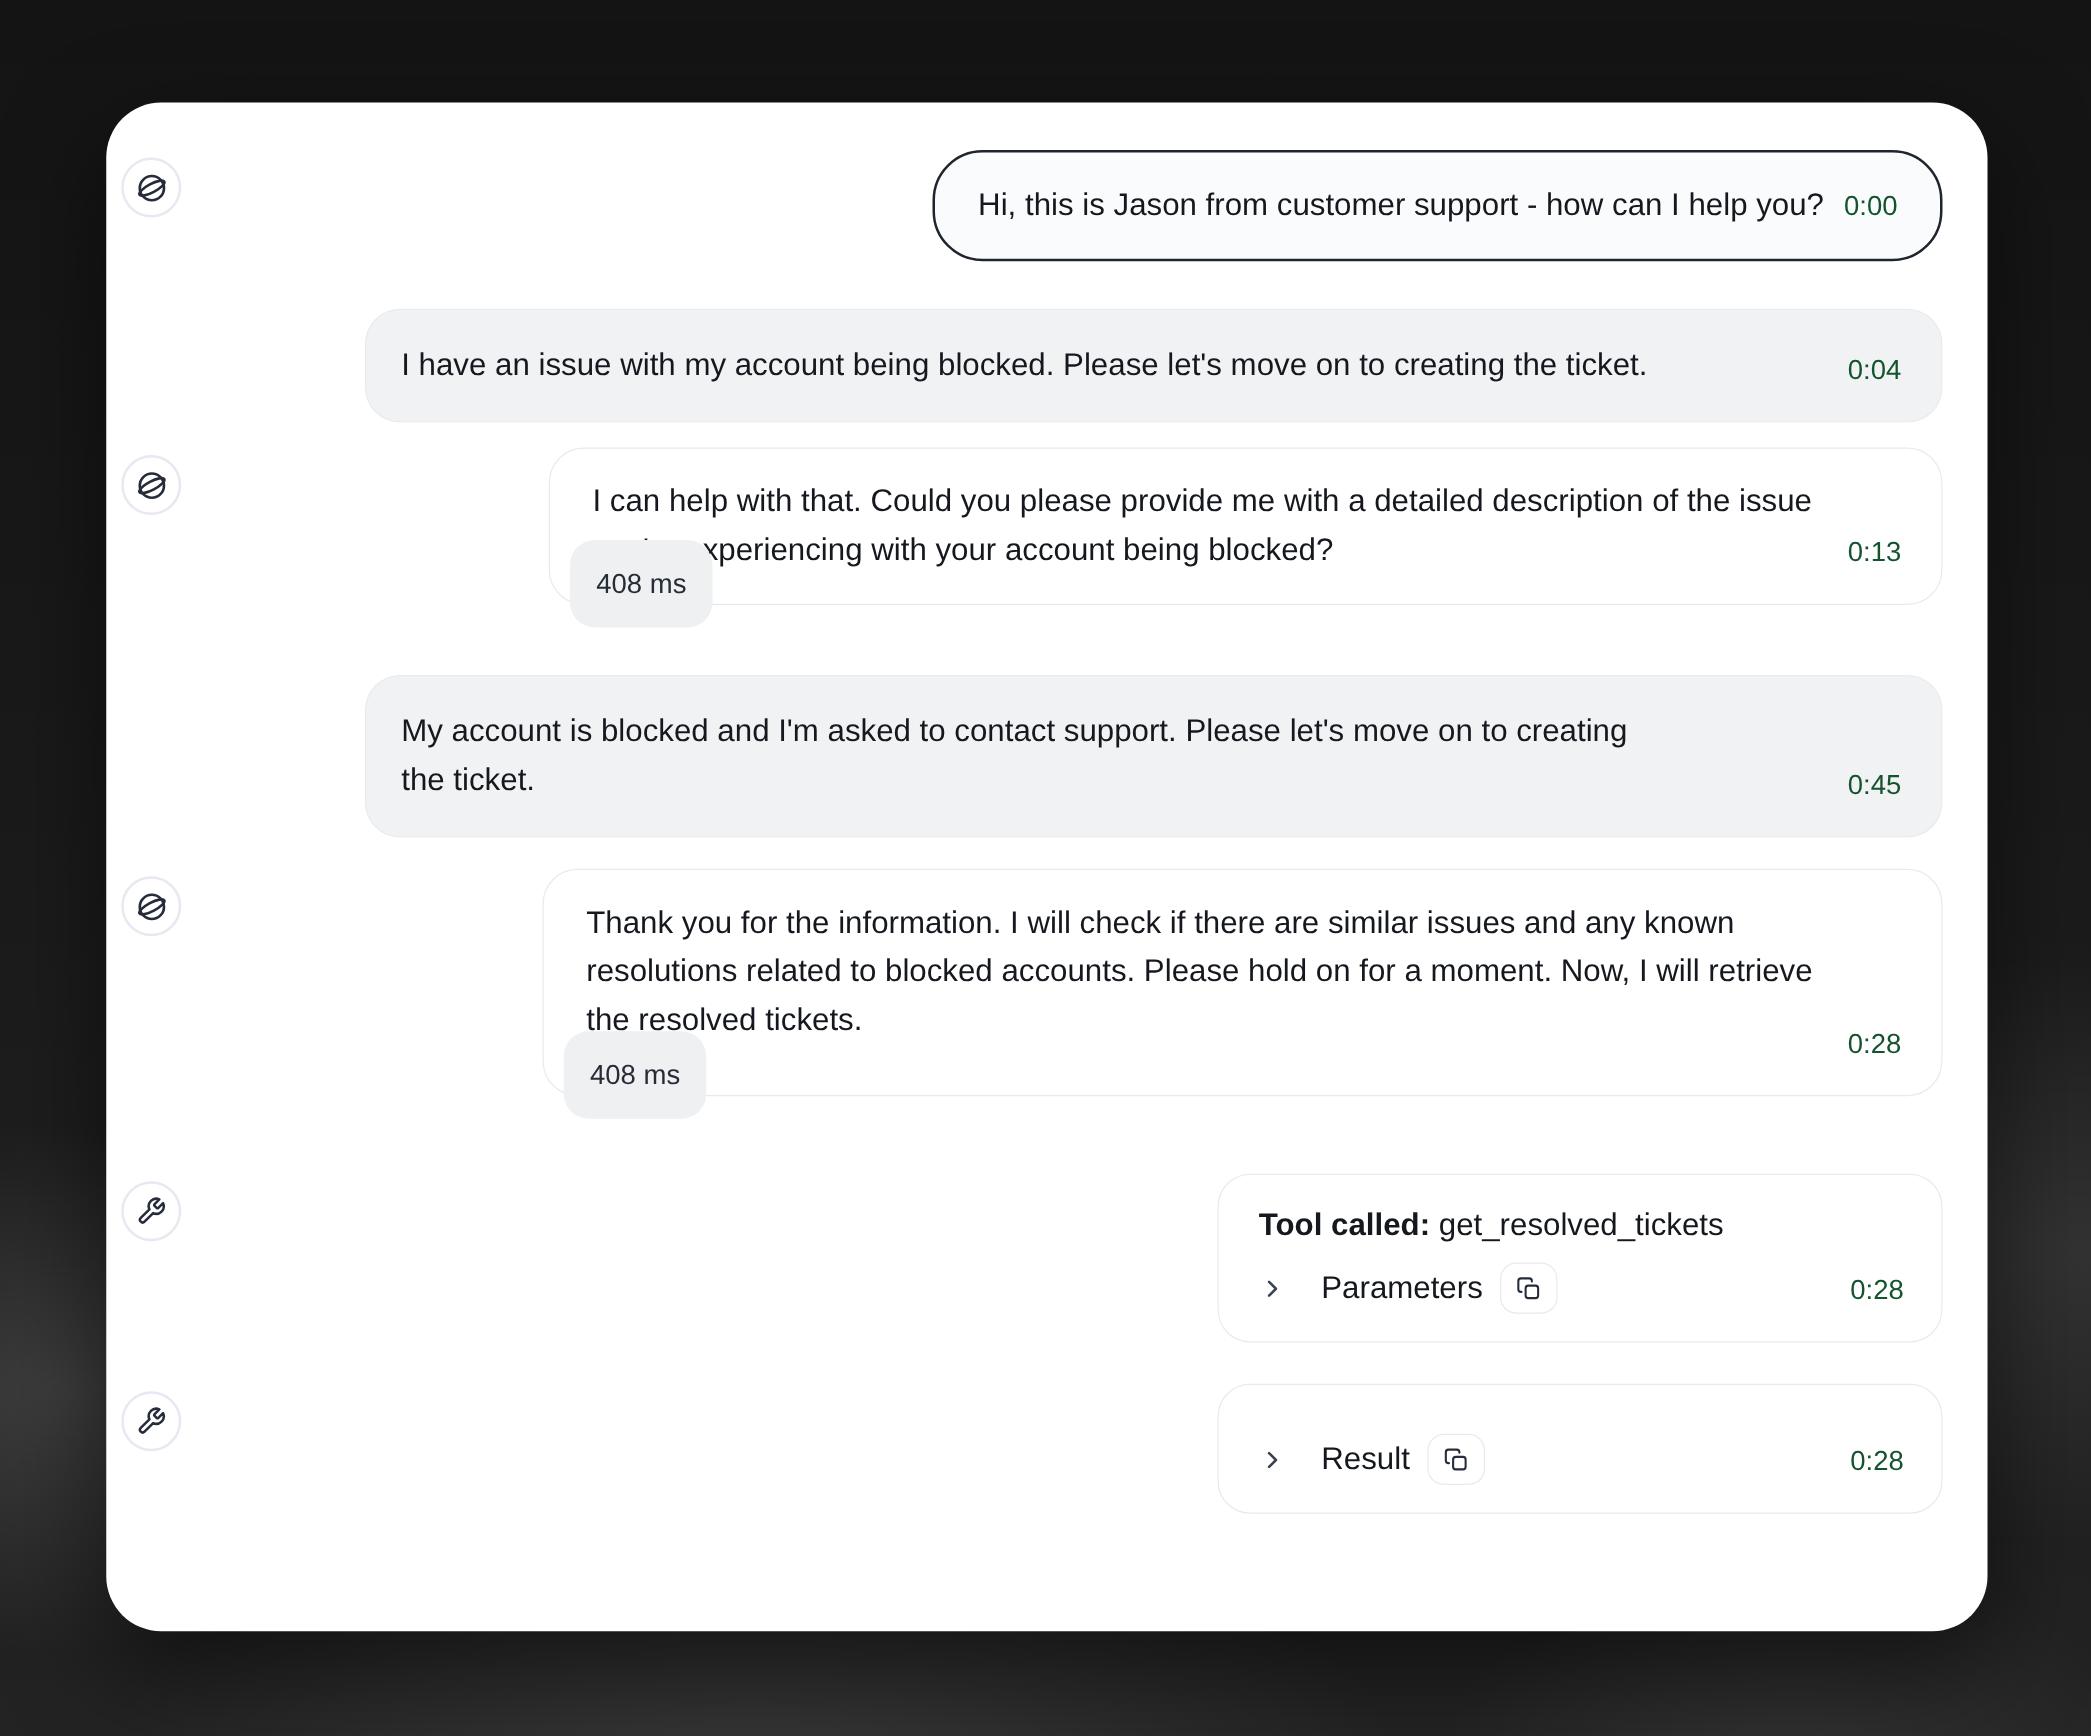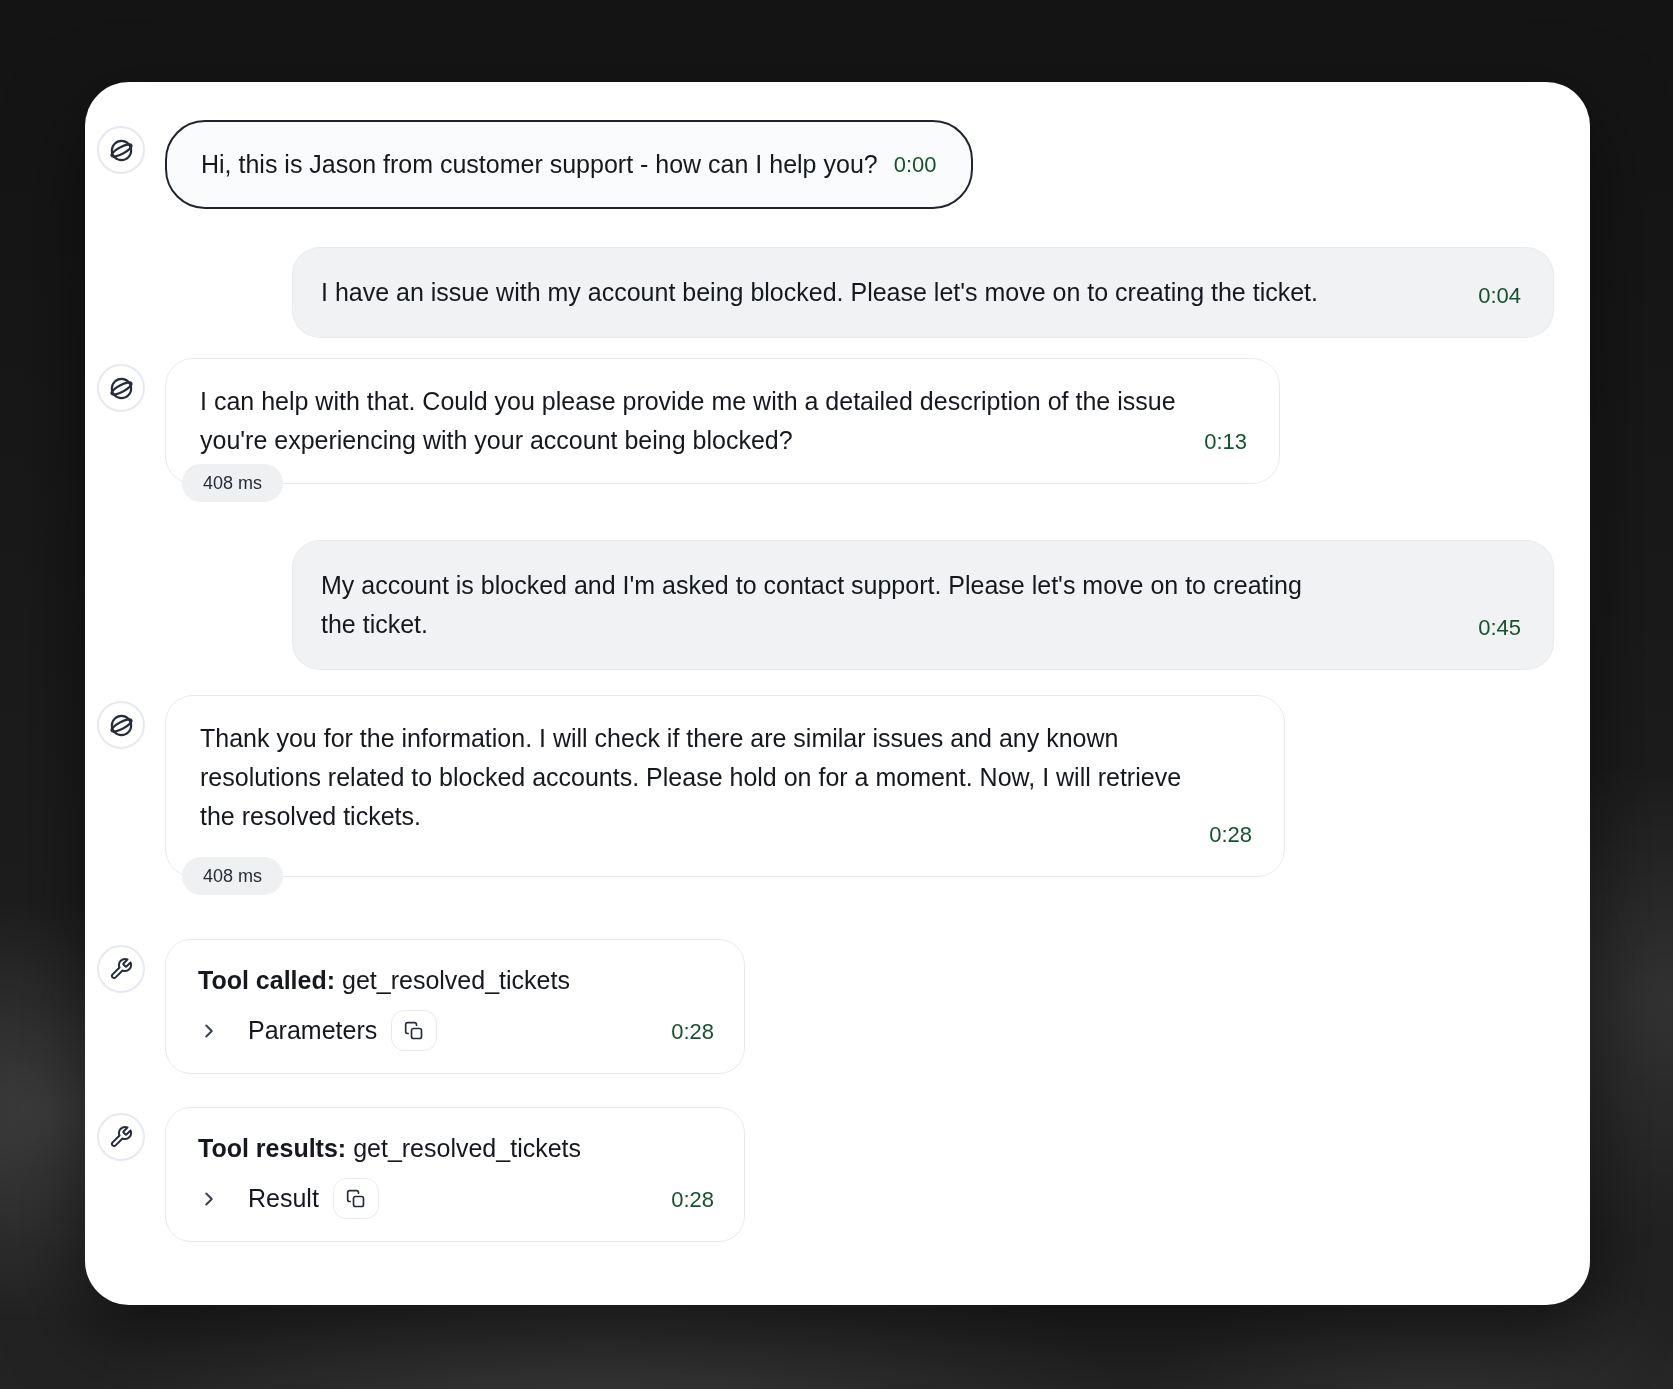--- a/index.html
+++ b/index.html
@@ -13,21 +13,21 @@
       radial-gradient(620px 340px at 100% 72%, rgba(255,255,255,0.09), rgba(255,255,255,0) 70%),
       radial-gradient(420px 240px at 86% 102%, rgba(255,255,255,0.07), rgba(255,255,255,0) 70%),
       linear-gradient(180deg,#141414 0%,#1a1a1a 45%,#232323 100%);
   }
   .chat-card {
     position:absolute; left:85px; top:82px; width:1505px; height:1223px;
     background:#ffffff; border-radius:44px;
     padding:38px 36px 22px 12px;
     box-shadow:0 30px 80px rgba(0,0,0,0.5);
   }
-  .row { display:flex; align-items:flex-start; }
+  .row { display:flex; align-items:flex-start;justify-content:space-between; }
   .row.agent { gap:20px; }
   .row.user { justify-content:flex-end; }
 
   .avatar {
     width:48px; height:48px; flex:0 0 48px; border-radius:50%;
     border:2px solid #e7e9f1; background:#fff;
     display:flex; align-items:center; justify-content:center;
     margin-top:6px;
   }
   .avatar svg { display:block; }
@@ -48,22 +48,22 @@
   .time-abs { position:absolute; right:32px; bottom:22px; }
 
   .user-bubble {
     background:#f1f2f4; border:1px solid rgba(0,0,0,0.03);
     width:1262px; padding:25px 30px 25px 28px;
   }
 
   .latency-pill {
     position:absolute; left:16px; bottom:-19px; z-index:2;
     background:#eef0f2; color:#272c37;
-    font-size:18px; font-weight:500; line-height:1;
-    padding:10px 21px; border-radius:20px; white-space:nowrap;
+    font-size:22px; font-weight:500; line-height:1;
+    padding:24px 21px; border-radius:20px; white-space:nowrap;
   }
 
   .tool-box {
     background:#ffffff; border:1.5px solid #e8eaee; border-radius:26px;
     width:580px; padding:25px 32px 22px 32px; position:relative;
     font-size:25px; line-height:31px;
   }
   .tool-title strong { font-weight:700; }
   .tool-section { display:flex; align-items:center; gap:12px; margin-top:14px; }
   .tool-toggle { display:flex; align-items:center; gap:28px; cursor:pointer; }
@@ -178,24 +178,20 @@
     </div>
   </div>
 
   <div class="row agent">
     <div class="avatar">
       <svg width="24" height="24" viewBox="0 0 24 24" fill="none" stroke="#262c3a" stroke-width="2" stroke-linecap="round" stroke-linejoin="round">
         <path d="M14.7 6.3a1 1 0 0 0 0 1.4l1.6 1.6a1 1 0 0 0 1.4 0l3.77-3.77a6 6 0 0 1-7.94 7.94l-6.91 6.91a2.12 2.12 0 0 1-3-3l6.91-6.91a6 6 0 0 1 7.94-7.94l-3.76 3.76z"></path>
       </svg>
     </div>
     <div class="tool-box">
-      <div class="tool-title">
-        <strong>Tool results:</strong>
-        <span>get_resolved_tickets</span>
-      </div>
       <div class="tool-section">
         <div class="tool-toggle">
           <svg width="22" height="22" viewBox="0 0 24 24" fill="none" stroke="#3a4150" stroke-width="2.2" stroke-linecap="round" stroke-linejoin="round">
             <polyline points="9 6 15 12 9 18"></polyline>
           </svg>
           <span>Result</span>
         </div>
         <div class="copy-btn">
           <svg width="20" height="20" viewBox="0 0 24 24" fill="none" stroke="#262c3a" stroke-width="2" stroke-linecap="round" stroke-linejoin="round">
             <rect x="9" y="9" width="12" height="12" rx="2.5"></rect>

